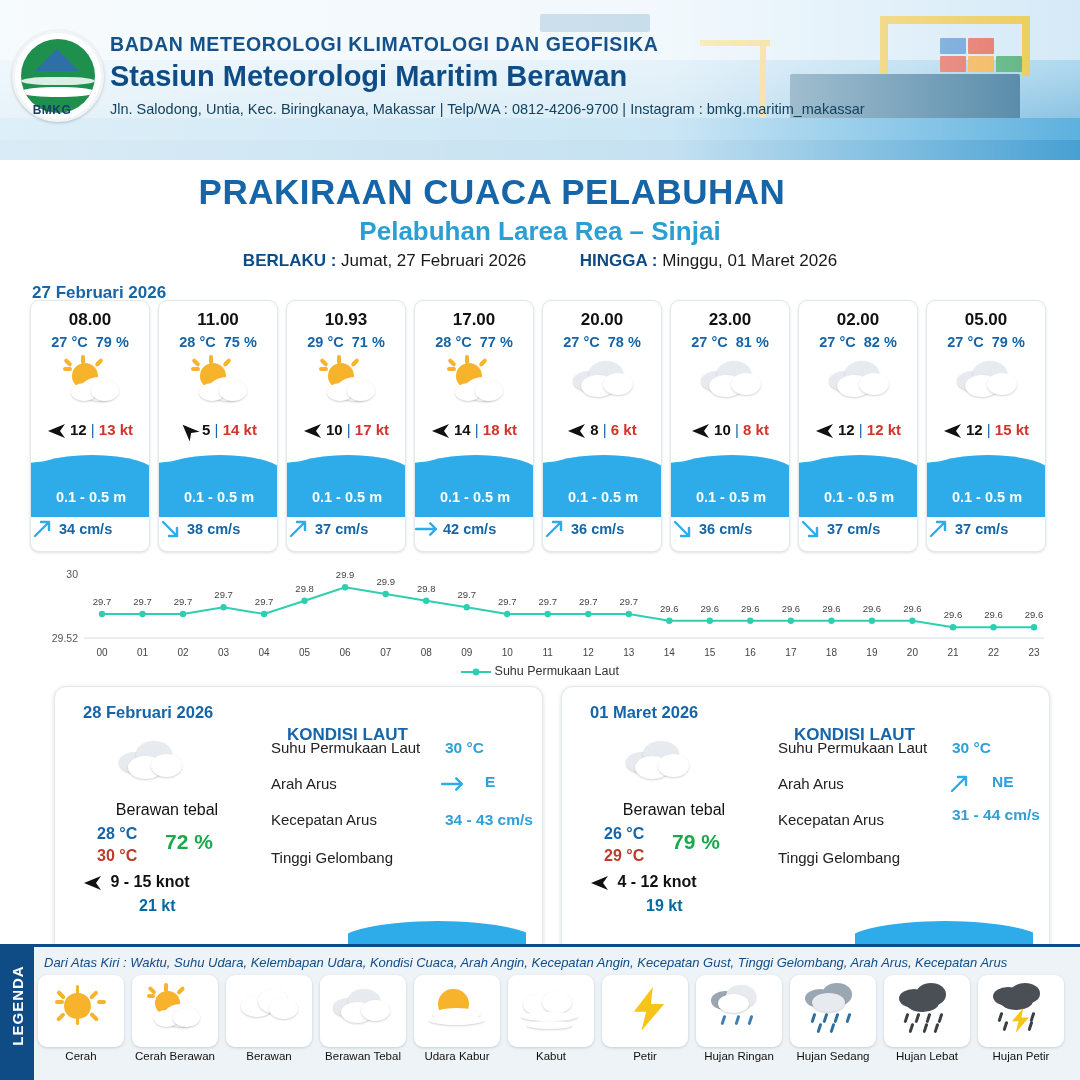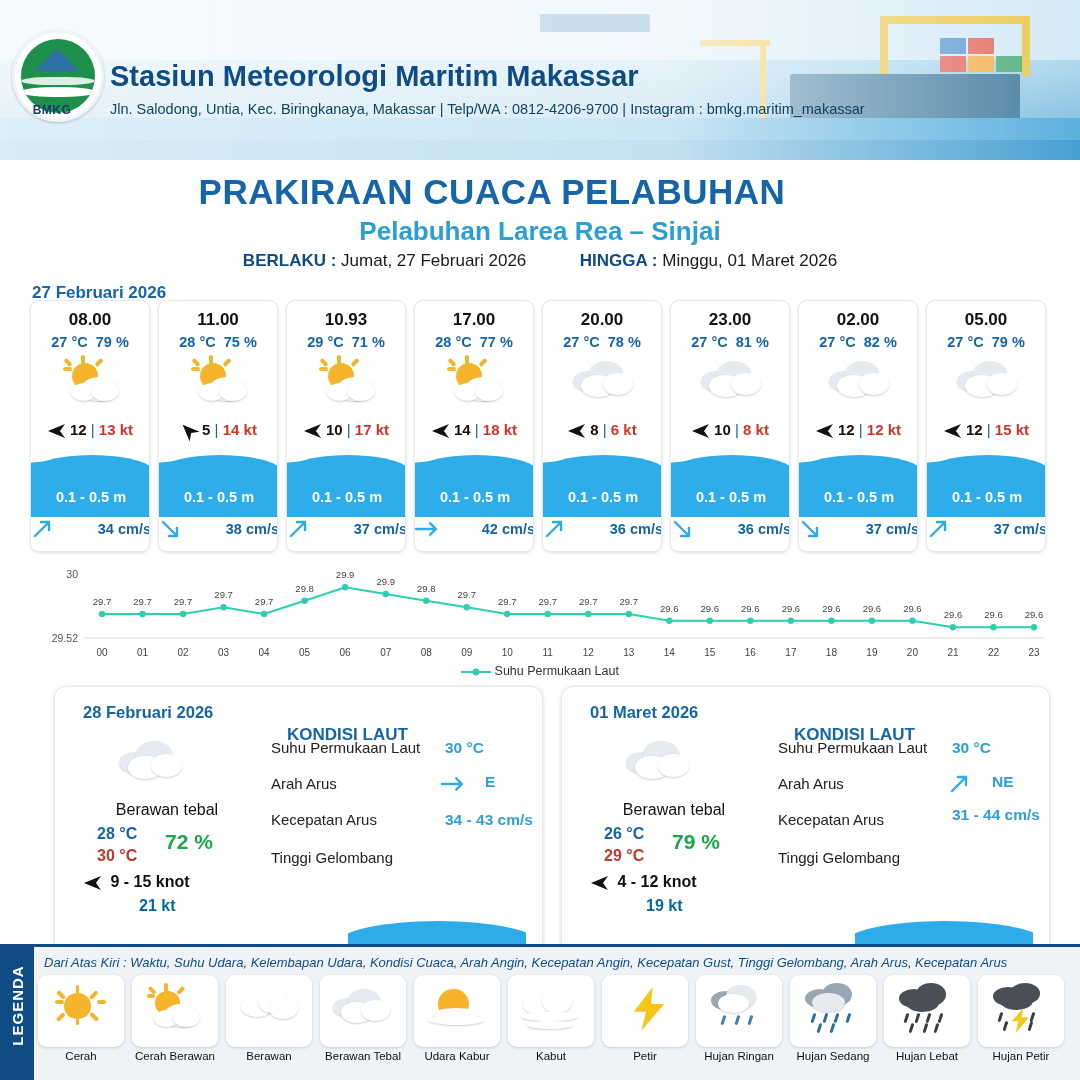--- a/index.html
+++ b/index.html
@@ -99,21 +99,21 @@
   .wave-top2 {
     position:absolute; left:-30px; bottom:74px; width:110px; height:16px;
     background:#2eacea; border-radius:50% 50% 0 0 / 100% 100% 0 0;
   }
   .wave-txt {
     position:absolute; left:0; bottom:46px; width:120px; text-align:center;
     color:#fff; font-size:14.5px; font-weight:bold;
   }
   .cur-row {
     position:absolute; left:0; bottom:8px; width:120px; height:28px;
-    display:flex; align-items:center; justify-content:space-between; gap:6px;
+    display:flex; align-items:center; justify-content:flex-start; gap:6px;
   }
   .cur-txt { font-size:14.5px; color:#1565a8; font-weight:bold; }
 
   
   .wtri { display:inline-block; vertical-align:middle; margin-right:3px; }
 
   
   .sun { position:absolute; border-radius:50%; background:#f7b32b; }
   .cloudw { position:absolute; border-radius:50%; background:#ffffff; box-shadow:0 1px 2px rgba(0,0,0,.18); }
   .cloudg { position:absolute; border-radius:50%; background:#e7eaee; box-shadow:0 1px 2px rgba(0,0,0,.18); }
@@ -202,21 +202,22 @@
 
   <div class="logo">
     <div class="logo-inner">
       <div class="logo-arrow"></div>
       <div class="logo-wave2"></div>
       <div class="logo-wave"></div>
     </div>
     <div class="logo-text">BMKG</div>
   </div>
 
-  <div class="hdr-line2">Stasiun Meteorologi Maritim Makassar</div>
+  <div class="hdr-line1">BADAN METEOROLOGI KLIMATOLOGI DAN GEOFISIKA</div>
+  <div class="hdr-line2">Stasiun Meteorologi Maritim Berawan</div>
   <div class="hdr-line3">Jln. Salodong, Untia, Kec. Biringkanaya, Makassar | Telp/WA : 0812-4206-9700 | Instagram : bmkg.maritim_makassar</div>
 </div>
 
 <div class="title">PRAKIRAAN CUACA PELABUHAN</div>
 <div class="subtitle">Pelabuhan Larea Rea – Sinjai</div>
 <div class="validity">
   <b>BERLAKU :</b>
   <span>Jumat, 27 Februari 2026</span>
   <span class="gap"></span>
   <b>HINGGA :</b>

